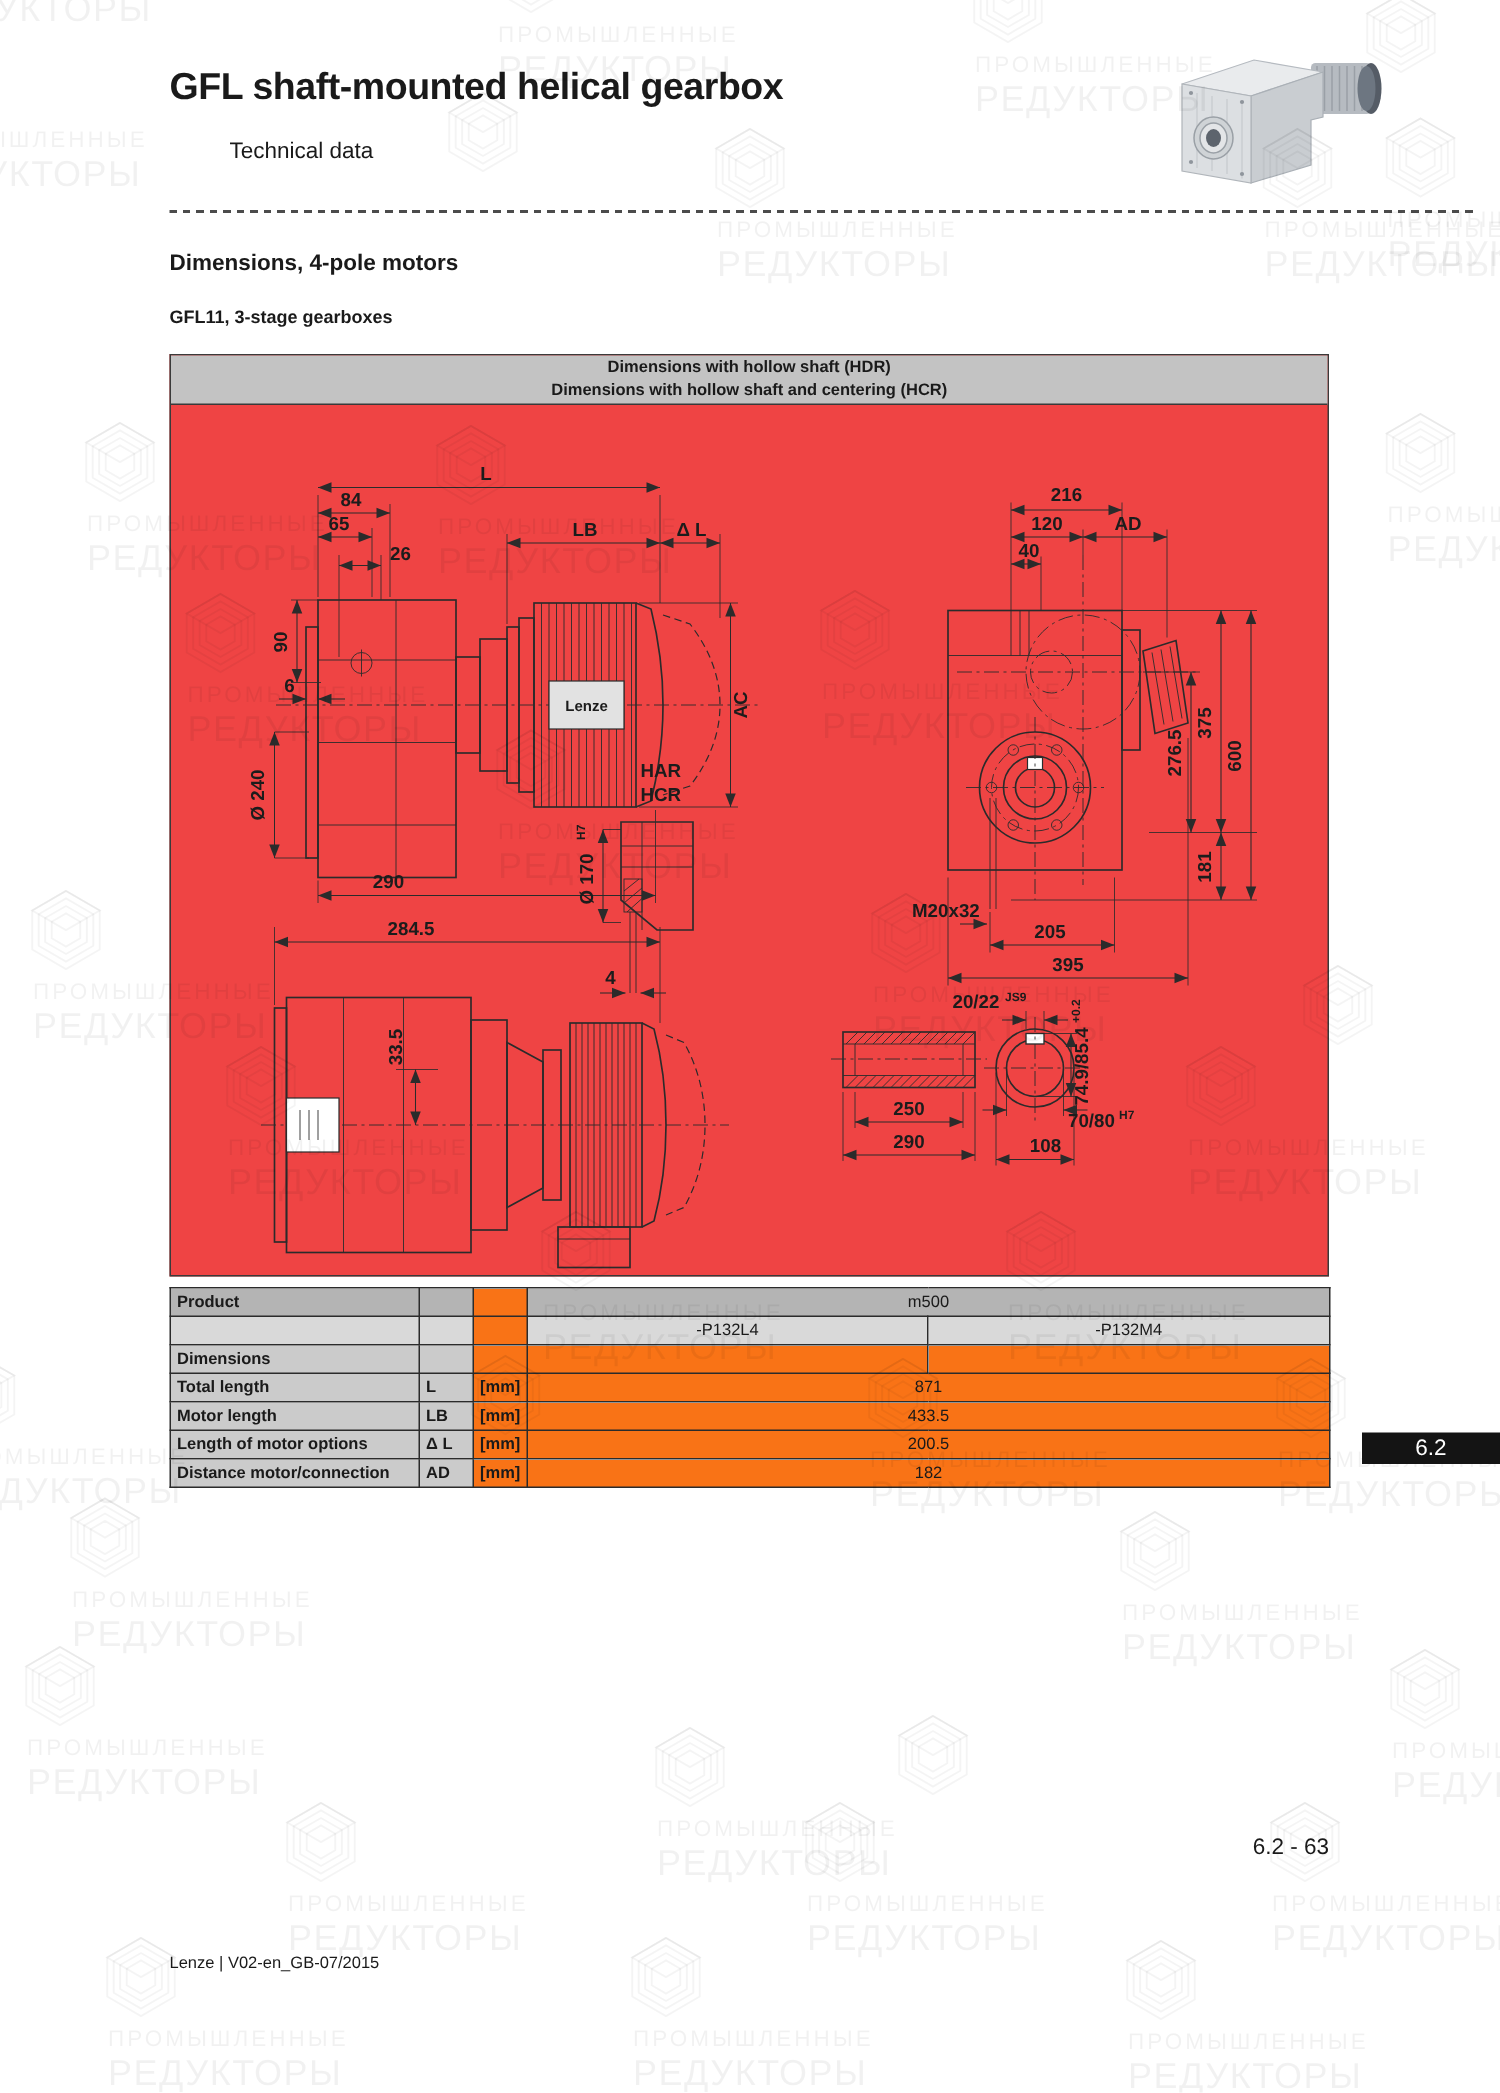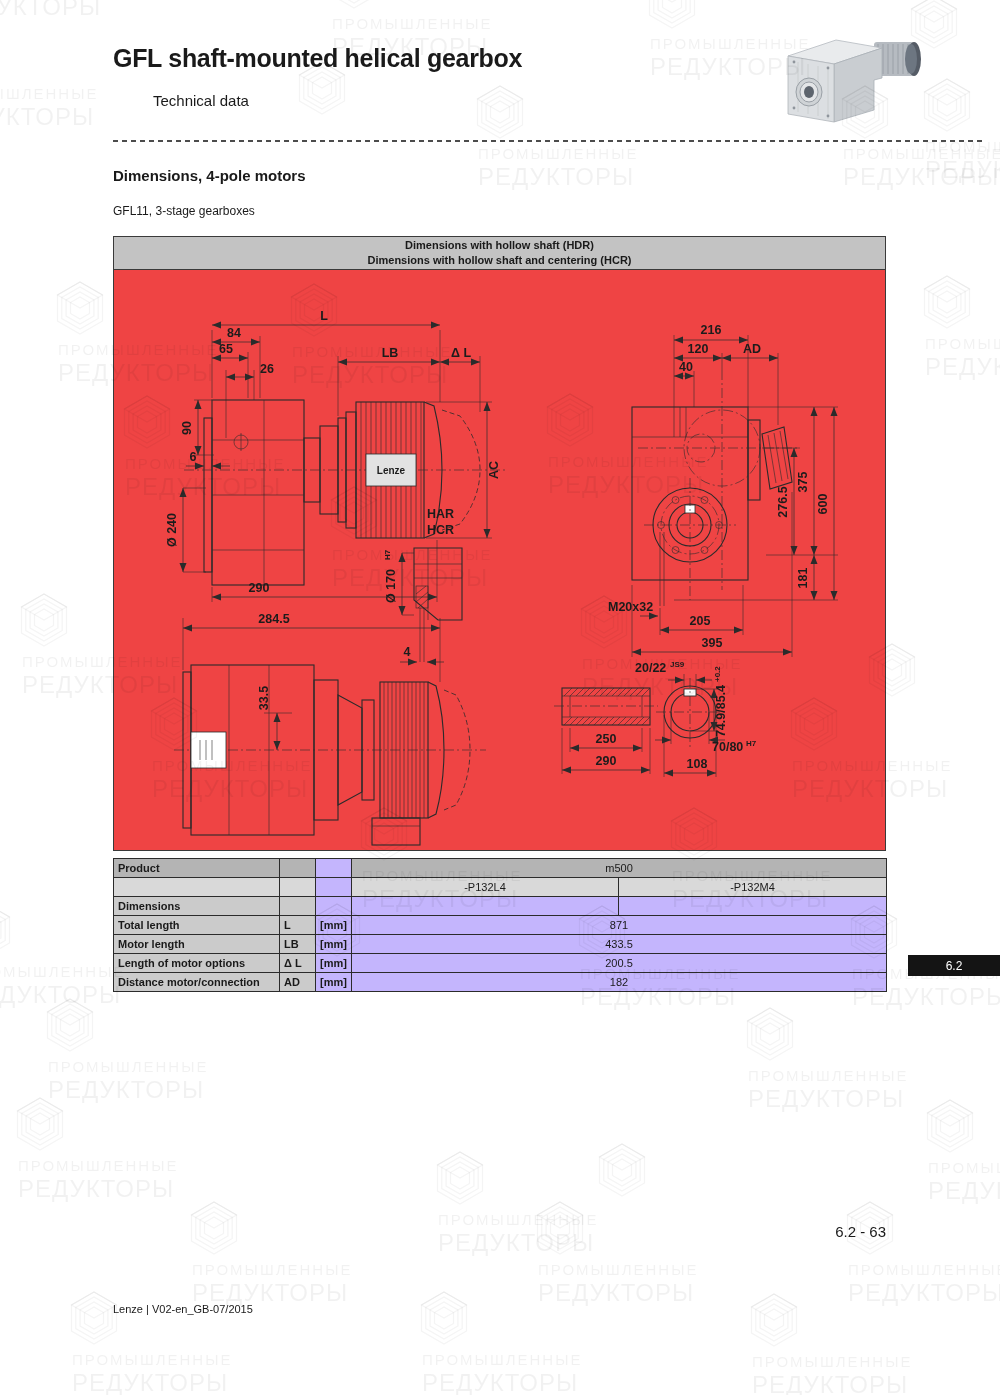--- a/index.html
+++ b/index.html
@@ -5,21 +5,21 @@
   html,body{margin:0;padding:0;}
   .page{position:relative;width:1000px;height:1395px;background:#ffffff;overflow:hidden;
         font-family:"Liberation Sans",sans-serif;color:#1a1a1a;}
   .abs{position:absolute;}
   
   .title{left:113px;top:44px;font-size:25px;font-weight:700;letter-spacing:-0.3px;}
   .subtitle{left:113px;top:92px;font-size:15px;margin-left:40px;}
   .rule{left:113px;top:140px;width:872px;height:2px;
         background:repeating-linear-gradient(90deg,#4c4c4c 0 5px,transparent 5px 9px);}
   .sect{left:113px;top:167px;font-size:15px;font-weight:700;}
-  .subsect{left:113px;top:204px;font-size:12px;font-weight:400;}
+  .subsect{left:113px;top:204px;font-size:12px;font-weight:700;}
   
   .drawing-box{left:113px;top:236px;width:771px;height:613px;border:1.3px solid #3a3a3a;background:#ef4444;}
   .drawing-head{height:31px;background:#c3c3c3;border-bottom:1.3px solid #3a3a3a;
                 text-align:center;font-size:11px;font-weight:700;line-height:15px;padding-top:1px;}
   .draw{position:absolute;left:0;top:33px;}
   
   .ol{fill:none;stroke:#2b2b2b;stroke-width:1.1;}
   .il{fill:none;stroke:#2b2b2b;stroke-width:0.6;}
   .d{stroke:#2b2b2b;stroke-width:0.7;fill:none;}
   .x{stroke:#2b2b2b;stroke-width:0.55;fill:none;}
@@ -30,24 +30,24 @@
   .brand{font-family:"Liberation Sans",sans-serif;font-size:10px;font-weight:700;fill:#1c1c1c;}
   
   .tbl{left:113px;top:858px;}
   table{border-collapse:collapse;table-layout:fixed;width:773px;font-size:11px;}
   td{border:1px solid #2b2b2b;height:16px;padding:1px 4px;overflow:hidden;white-space:nowrap;}
   td.b{font-weight:700;}
   td.c{text-align:center;}
   .g1{background:#b4b4b4;}
   .g2{background:#d9d9d9;}
   .g3{background:#cbcbcb;}
-  .w{background:#c4b5fd;}
+  .w{background:#f97316;}
   
   .tab{left:908px;top:955px;width:92px;height:21px;background:#141414;color:#fff;z-index:10;
-       font-size:12px;display:flex;align-items:center;justify-content:center;}
+       font-size:15px;display:flex;align-items:center;justify-content:center;}
   
   .footl{left:113px;top:1303px;font-size:11px;}
   .footr{left:686px;top:1223px;width:200px;text-align:right;font-size:15px;}
   
   .wm{position:absolute;z-index:6;pointer-events:none;color:rgba(0,0,0,0.053);width:260px;}
   .wm .l1{font-size:15px;letter-spacing:2px;}
   .wm .l2{font-size:24px;letter-spacing:1px;margin-top:1px;}
   .wm svg{display:block;margin:0 0 1px -6px;}
   .photo{left:778px;top:18px;}
 </style>

